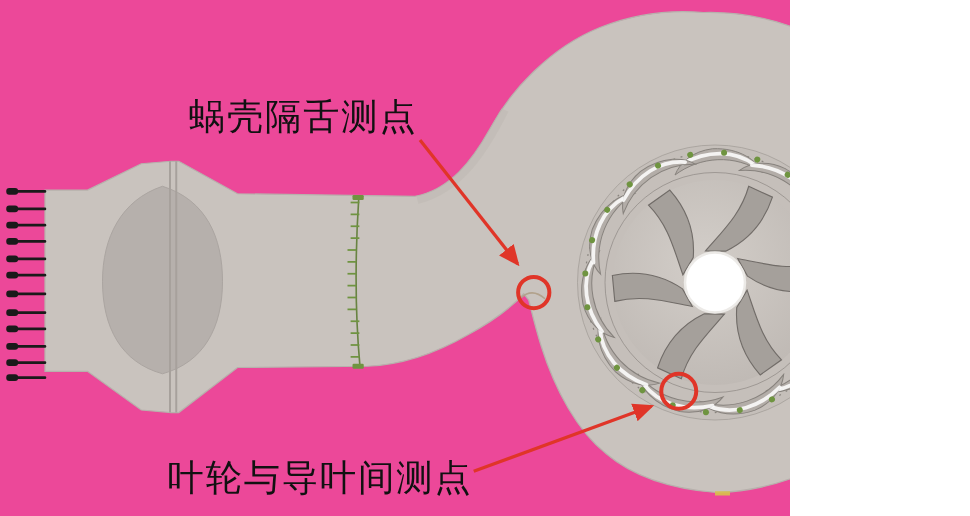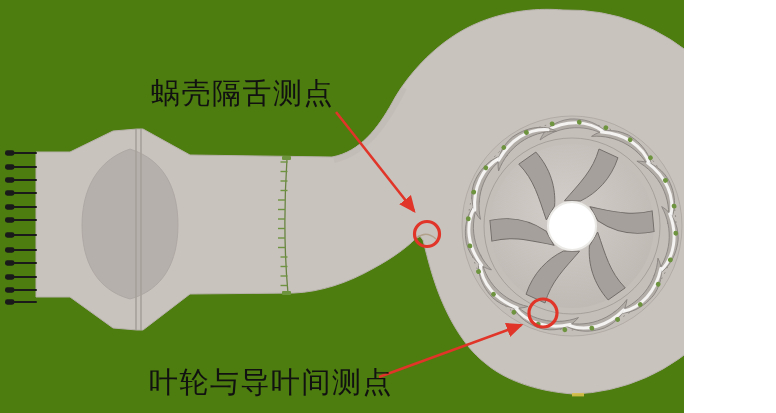--- a/index.html
+++ b/index.html
@@ -1,26 +1,26 @@
 <!DOCTYPE html>
 <html style="--red: #e03528; --body: #c9c3be; --insert: #b6b0ac; --green: #6f9440; --probe: #1a1a1a; --yellow: #d8c14b;"><head>
 <meta charset="utf-8">
 <style>
   html,body{margin:0;padding:0;background:#fff;}
   .stage{
-    position:relative;width:684px;height:413px;background:#4d7c0f;overflow:hidden;
+    position:relative;width:632px;height:413px;background:#ec4899;overflow:hidden;
     font-family:"DejaVu Serif","Liberation Serif",serif;
   }
   svg{position:absolute;left:0;top:0;}
   .label{
     position:absolute;color:#111;font-size:29px;letter-spacing:1.5px;
     white-space:nowrap;line-height:1;
   }
   #lbl1{left:151px;top:79px;}
-  #lbl2{left:149px;top:368px;}
+  #lbl2{left:134px;top:368px;}
   .silhouette{fill:var(--body);stroke:#b7b1ac;stroke-width:1;}
   .lens{fill:var(--insert);stroke:#aba5a1;stroke-width:0.8;}
   .seam{stroke:#a7a19c;stroke-width:1.6;}
   .pinfill{fill:var(--probe);}
   .greenfill{fill:var(--green);}
   .redline{stroke:var(--red);stroke-width:2.6;fill:none;}
   .redcircle{stroke:var(--red);stroke-width:3.2;fill:none;}
   .redfill{fill:var(--red);}
   .yellowtick{fill:var(--yellow);opacity:.9;}
 </style>

